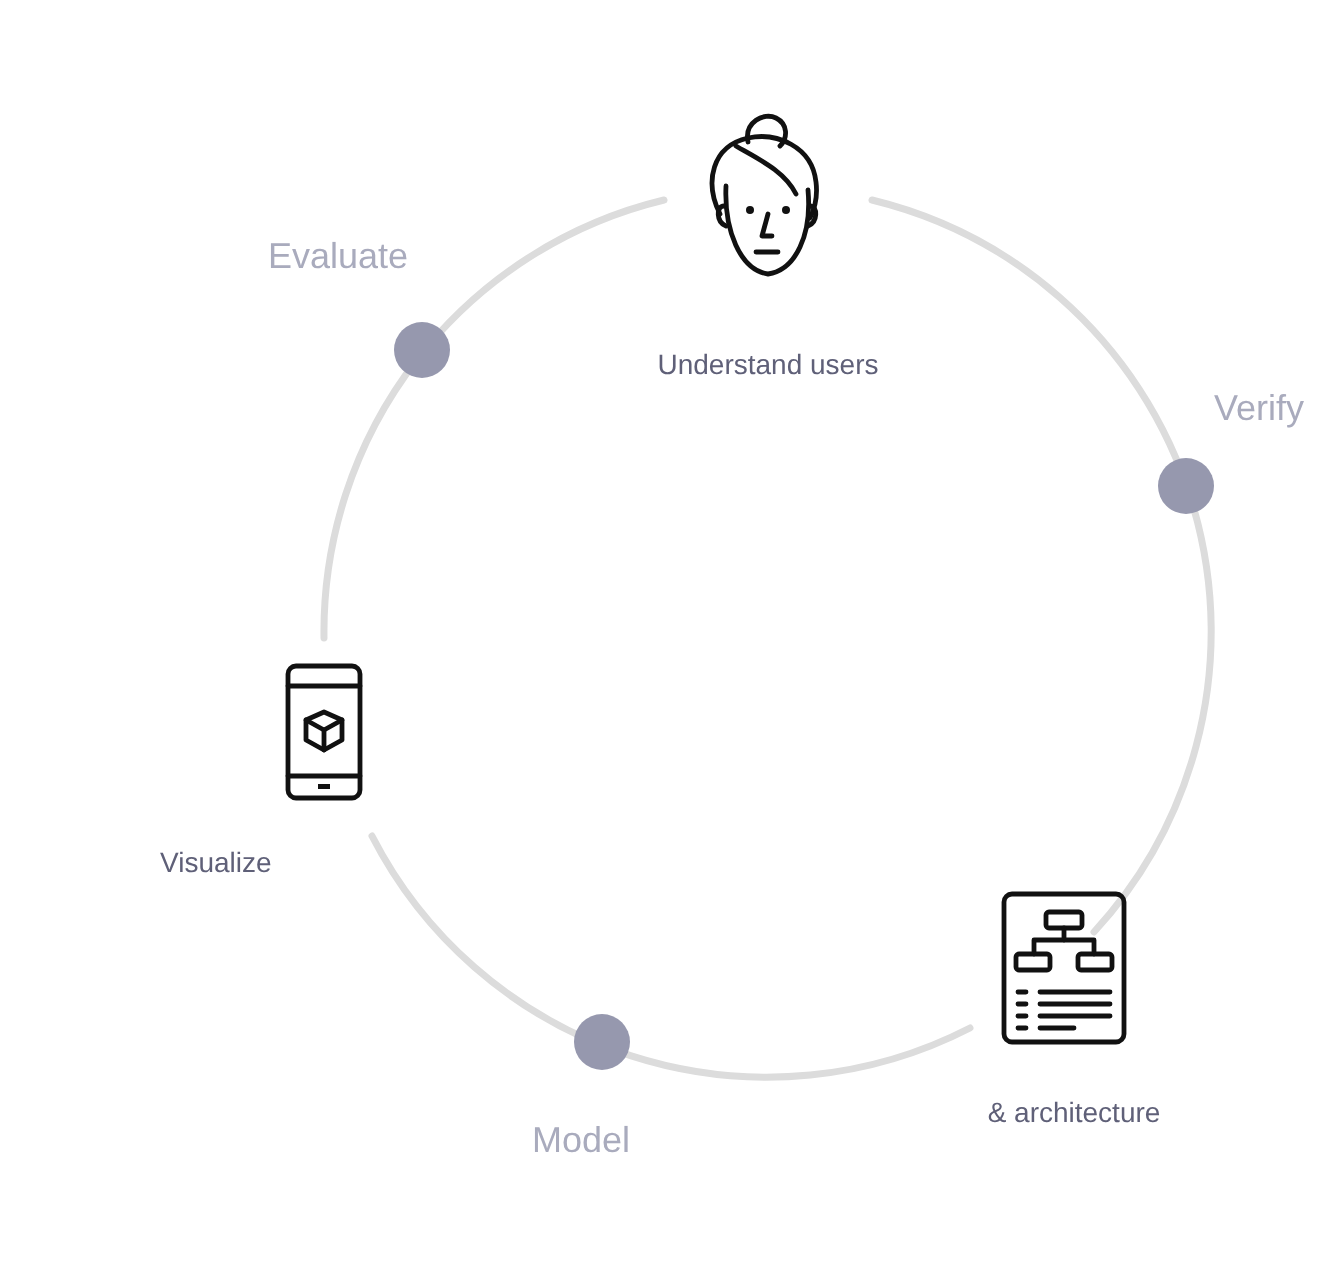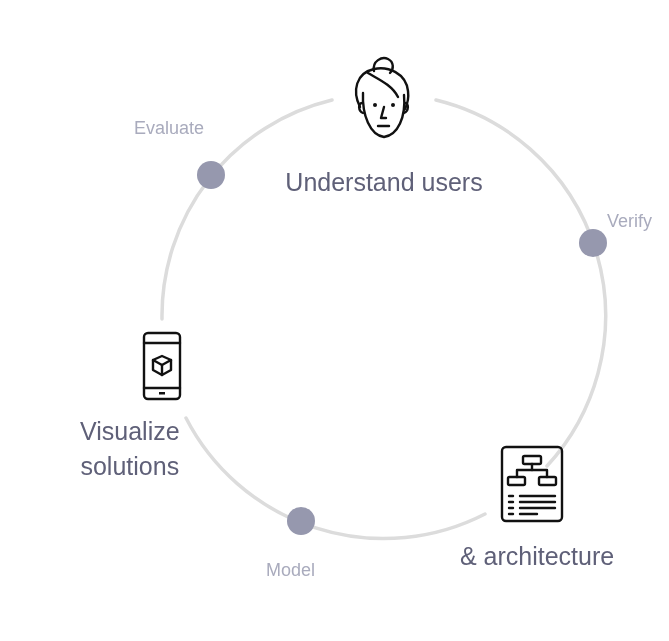--- a/index.html
+++ b/index.html
@@ -1,21 +1,21 @@
 <!DOCTYPE html>
 <html><head>
   <meta charset="utf-8">
   <style>
     html, body { margin: 0; padding: 0; background: #ffffff; }
     body { width: 669px; height: 641px; position: relative; overflow: hidden;
            font-family: "Liberation Sans", "DejaVu Sans", sans-serif; }
     .stage { position: absolute; left: 0; top: 0; width: 610px; height: 641px; margin-left: 30px; }
     svg.ring { position: absolute; left: 0; top: 0; }
-    .label { position: absolute; text-align: center; color: #5f6078; font-size: 25px; line-height: 35px; white-space: nowrap; }
-    .label.left { text-align: center; }
+    .label { position: absolute; text-align: center; color: #5f6078; font-size: 14px; line-height: 35px; white-space: nowrap; }
+    .label.left { text-align: left; }
     .sub { position: absolute; color: #a9abbd; font-size: 18px; white-space: nowrap; }
     .icon { position: absolute; }
     .dot { position: absolute; width: 28px; height: 28px; border-radius: 50%; }
   </style>
 </head>
 <body>
 
 <div class="stage">
 
   <svg class="ring" width="669" height="641" viewBox="0 0 669 641">
@@ -25,21 +25,21 @@
     <path d="M 455 514 A 222 222 0 0 1 156 418" fill="none" stroke="#dcdcdc" stroke-width="3.5" stroke-linecap="round"></path>
 
     <path d="M 132 319 A 222 222 0 0 1 302 100" fill="none" stroke="#dcdcdc" stroke-width="3.5" stroke-linecap="round"></path>
   </svg>
 
   <div class="dot" style="left:167px; top:161px; background:#9698ae;"></div>
   <div class="dot" style="left:549px; top:229px; background:#9698ae;"></div>
   <div class="dot" style="left:257px; top:507px; background:#9698ae;"></div>
 
   <div class="sub" style="left:104px; top:118px;">Evaluate</div>
-  <div class="sub" style="left:577px; top:211px;">Verify</div>
+  <div class="sub" style="left:577px; top:194px;">Verify</div>
   <div class="sub" style="left:236px; top:560px;">Model</div>
 
   <svg class="icon" width="70" height="90" viewBox="0 0 70 90" style="left:318px; top:55px;">
     <g fill="none" stroke="#111" stroke-width="2.4" stroke-linecap="round" stroke-linejoin="round">
 
       <path d="M26 16 C24 6 34 1 40 4 C46 7 46 14 42 18"></path>
 
       <path d="M12 52 C4 36 8 18 26 14 C40 11 58 18 60 36 C61 44 59 50 57 54"></path>
 
       <path d="M20 18 C30 24 44 30 50 42"></path>
@@ -68,21 +68,20 @@
       <line x1="3" y1="58" x2="39" y2="58"></line>
       <path d="M21 26 L30 30 L30 40 L21 45 L12 40 L12 30 Z"></path>
       <path d="M12 30 L21 35 L30 30"></path>
       <line x1="21" y1="35" x2="21" y2="45"></line>
     </g>
     <rect x="18" y="62" width="6" height="2.5" fill="#111"></rect>
   </svg>
 
   <div class="label left" style="left:50px; top:414px;">
     <div>Visualize</div>
-    <div>solutions</div>
   </div>
 
   <svg class="icon" width="66" height="80" viewBox="0 0 66 80" style="left:469px; top:444px;">
     <g fill="none" stroke="#111" stroke-width="2.4" stroke-linejoin="round" stroke-linecap="round">
       <rect x="3" y="3" width="60" height="74" rx="4"></rect>
       <rect x="24" y="12" width="18" height="8" rx="1.5"></rect>
       <line x1="33" y1="20" x2="33" y2="26"></line>
       <path d="M18 33 L18 26 L48 26 L48 33"></path>
       <rect x="9" y="33" width="17" height="8" rx="1.5"></rect>
       <rect x="40" y="33" width="17" height="8" rx="1.5"></rect>

